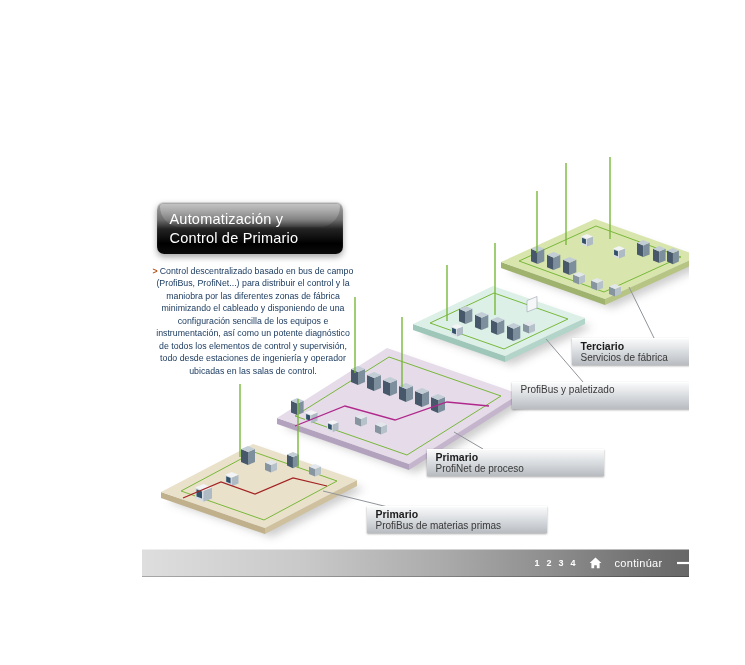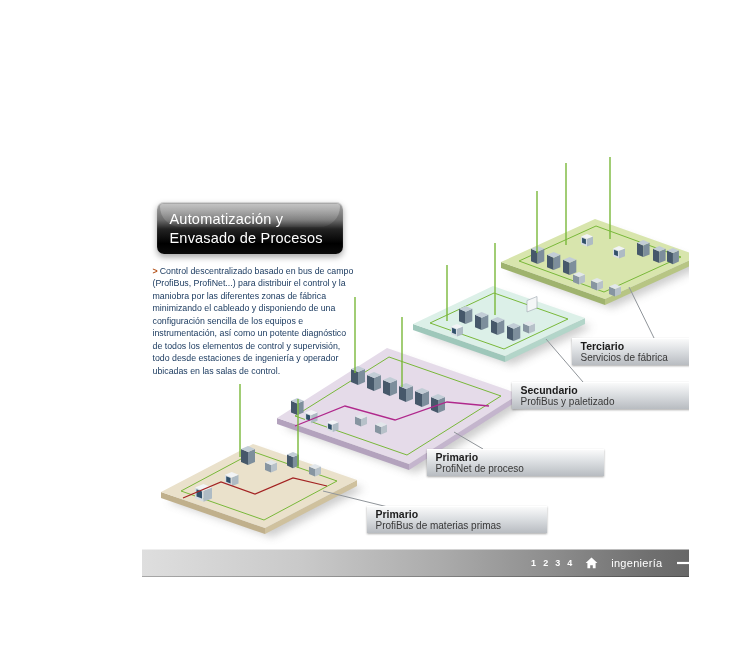--- a/index.html
+++ b/index.html
@@ -20,21 +20,21 @@
   .title-box:before{
     content:"";position:absolute;left:3px;right:3px;top:2px;height:45%;
     border-radius:5px 5px 40px 40px;
     background:linear-gradient(180deg,rgba(255,255,255,.35),rgba(255,255,255,.04));
     pointer-events:none;
   }
   .title-box .tline{font-size:14.5px;line-height:1.3;font-weight:400;letter-spacing:.2px;position:relative;}
 
   .intro{
     position:absolute;left:96px;top:249px;width:201px;margin:0;
-    font-size:8.8px;line-height:1.42;color:#16365c;
+    font-size:8.8px;line-height:1.42;color:#16365c;text-align:center;
   }
   .intro .marker{color:#b5541c;font-weight:bold;margin-right:2px;}
 
   .level-label{
     position:absolute;height:27px;box-sizing:border-box;padding:2px 0 0 9px;
     background:linear-gradient(180deg,#fcfcfc 0%,#dde0e3 45%,#b8bcc1 100%);
     box-shadow:0 1px 2px rgba(0,0,0,.35), inset 0 1px 0 #fff;
   }
   .lvl-title{font-size:10.5px;font-weight:bold;color:#1b1b1b;line-height:1.15;}
   .lvl-sub{font-size:10px;color:#383838;line-height:1.15;}
@@ -179,31 +179,30 @@
     <g stroke="#90959a" stroke-width="1">
       <line x1="572" y1="271" x2="597" y2="322"></line>
       <line x1="489" y1="323" x2="526" y2="366"></line>
       <line x1="397" y1="416" x2="426" y2="433"></line>
       <line x1="266" y1="475" x2="331" y2="491"></line>
     </g>
   </svg>
 
   <div class="title-box">
     <div class="tline">Automatización y</div>
-    <div class="tline">Envasado de Procesos</div>
+    <div class="tline">Control de Primario</div>
   </div>
 
   <p class="intro"><span class="marker">&gt;</span><span>Control descentralizado basado en bus de campo (ProfiBus, ProfiNet...) para distribuir el control y la maniobra por las diferentes zonas de fábrica minimizando el cableado y disponiendo de una configuración sencilla de los equipos e instrumentación, así como un potente diagnóstico de todos los elementos de control y supervisión, todo desde estaciones de ingeniería y operador ubicadas en las salas de control.</span></p>
 
   <div class="level-label" style="left:515px;top:322px;width:167px;">
     <div class="lvl-title">Terciario</div>
     <div class="lvl-sub">Servicios de fábrica</div>
   </div>
   <div class="level-label" style="left:455px;top:366px;width:182px;">
-    <div class="lvl-title">Secundario</div>
     <div class="lvl-sub">ProfiBus y paletizado</div>
   </div>
   <div class="level-label" style="left:370px;top:433px;width:177px;">
     <div class="lvl-title">Primario</div>
     <div class="lvl-sub">ProfiNet de proceso</div>
   </div>
   <div class="level-label" style="left:310px;top:490px;width:180px;">
     <div class="lvl-title">Primario</div>
     <div class="lvl-sub">ProfiBus de materias primas</div>
   </div>
@@ -214,21 +213,21 @@
         <span>1</span>
         <span>2</span>
         <span>3</span>
         <span>4</span>
       </div>
       <span class="icon-btn">
         <svg width="13" height="12" viewBox="0 0 13 12">
           <path d="M6.5 0.5 L12.4 6 H10.6 V11.3 H7.8 V8.2 H5.2 V11.3 H2.4 V6 H0.6 Z" fill="#ffffff"></path>
         </svg>
       </span>
-      <span class="continue">ingeniería</span>
+      <span class="continue">continúar</span>
       <span class="icon-btn">
         <svg width="27" height="12" viewBox="0 0 27 12">
           <line x1="1" y1="6" x2="20" y2="6" stroke="#ffffff" stroke-width="2.2"></line>
           <polygon points="19,1.2 26,6 19,10.8" fill="#ffffff"></polygon>
         </svg>
       </span>
     </div>
   </div>
 
 </div>

